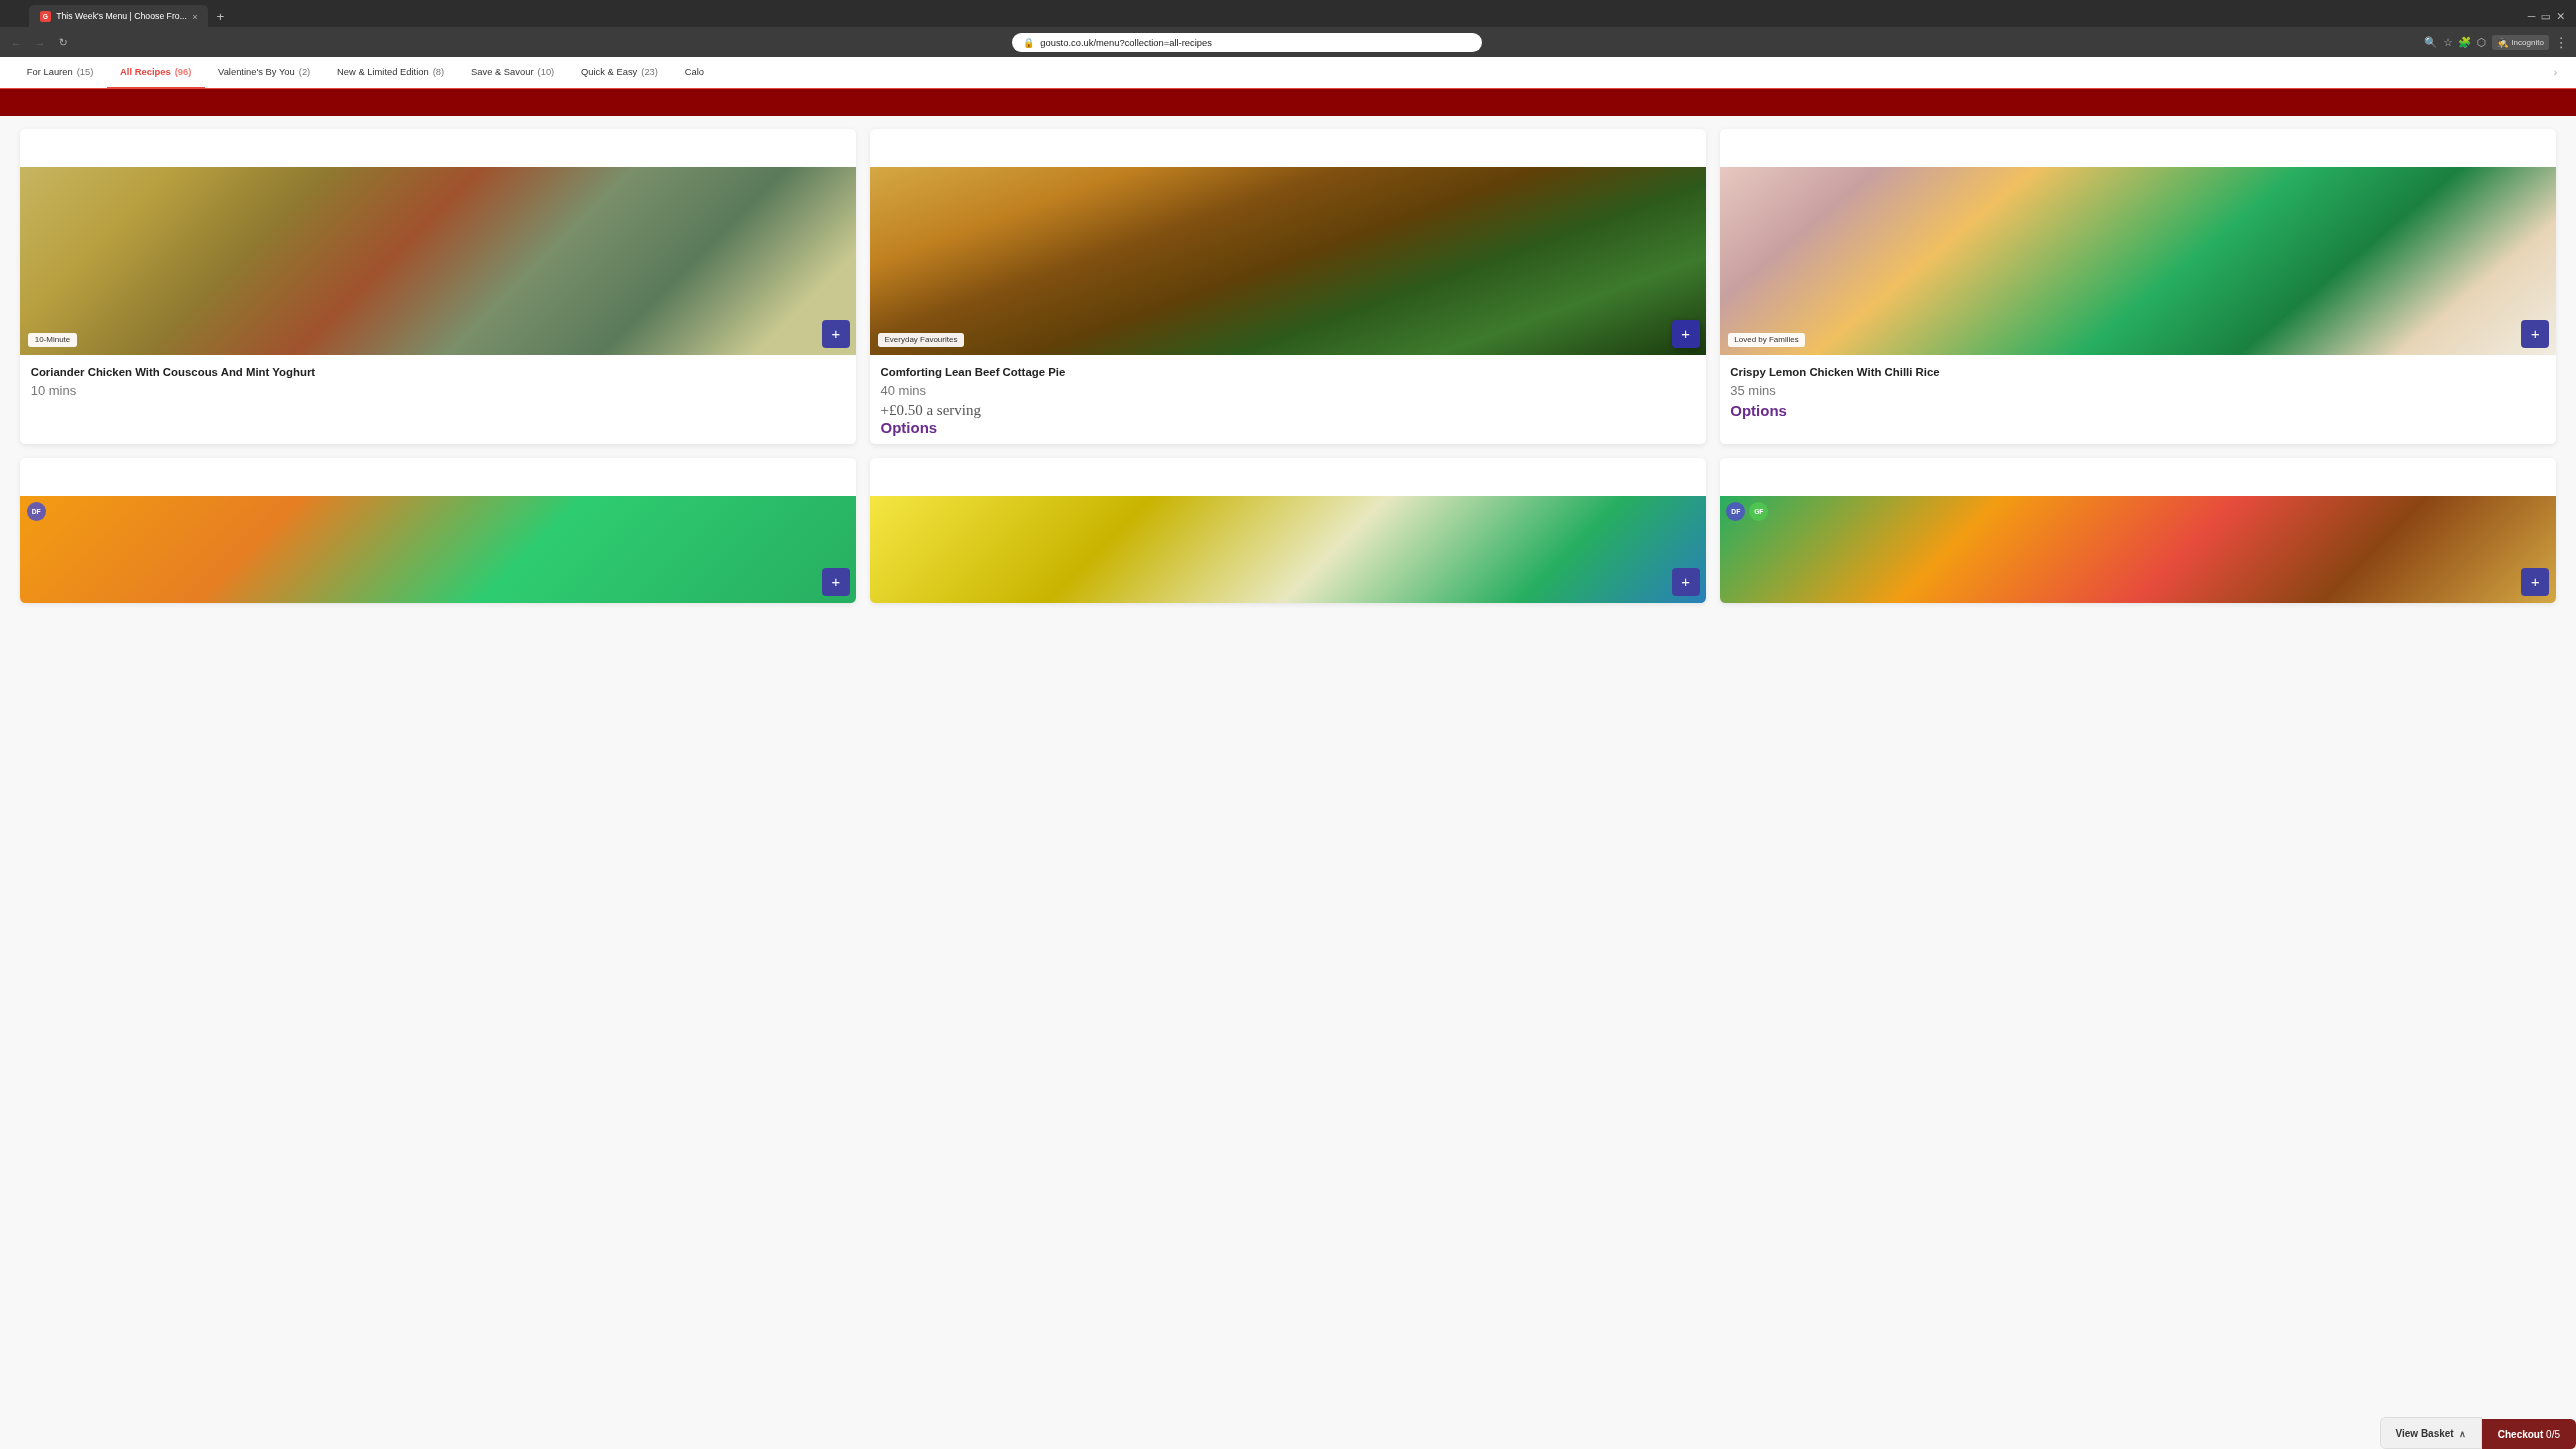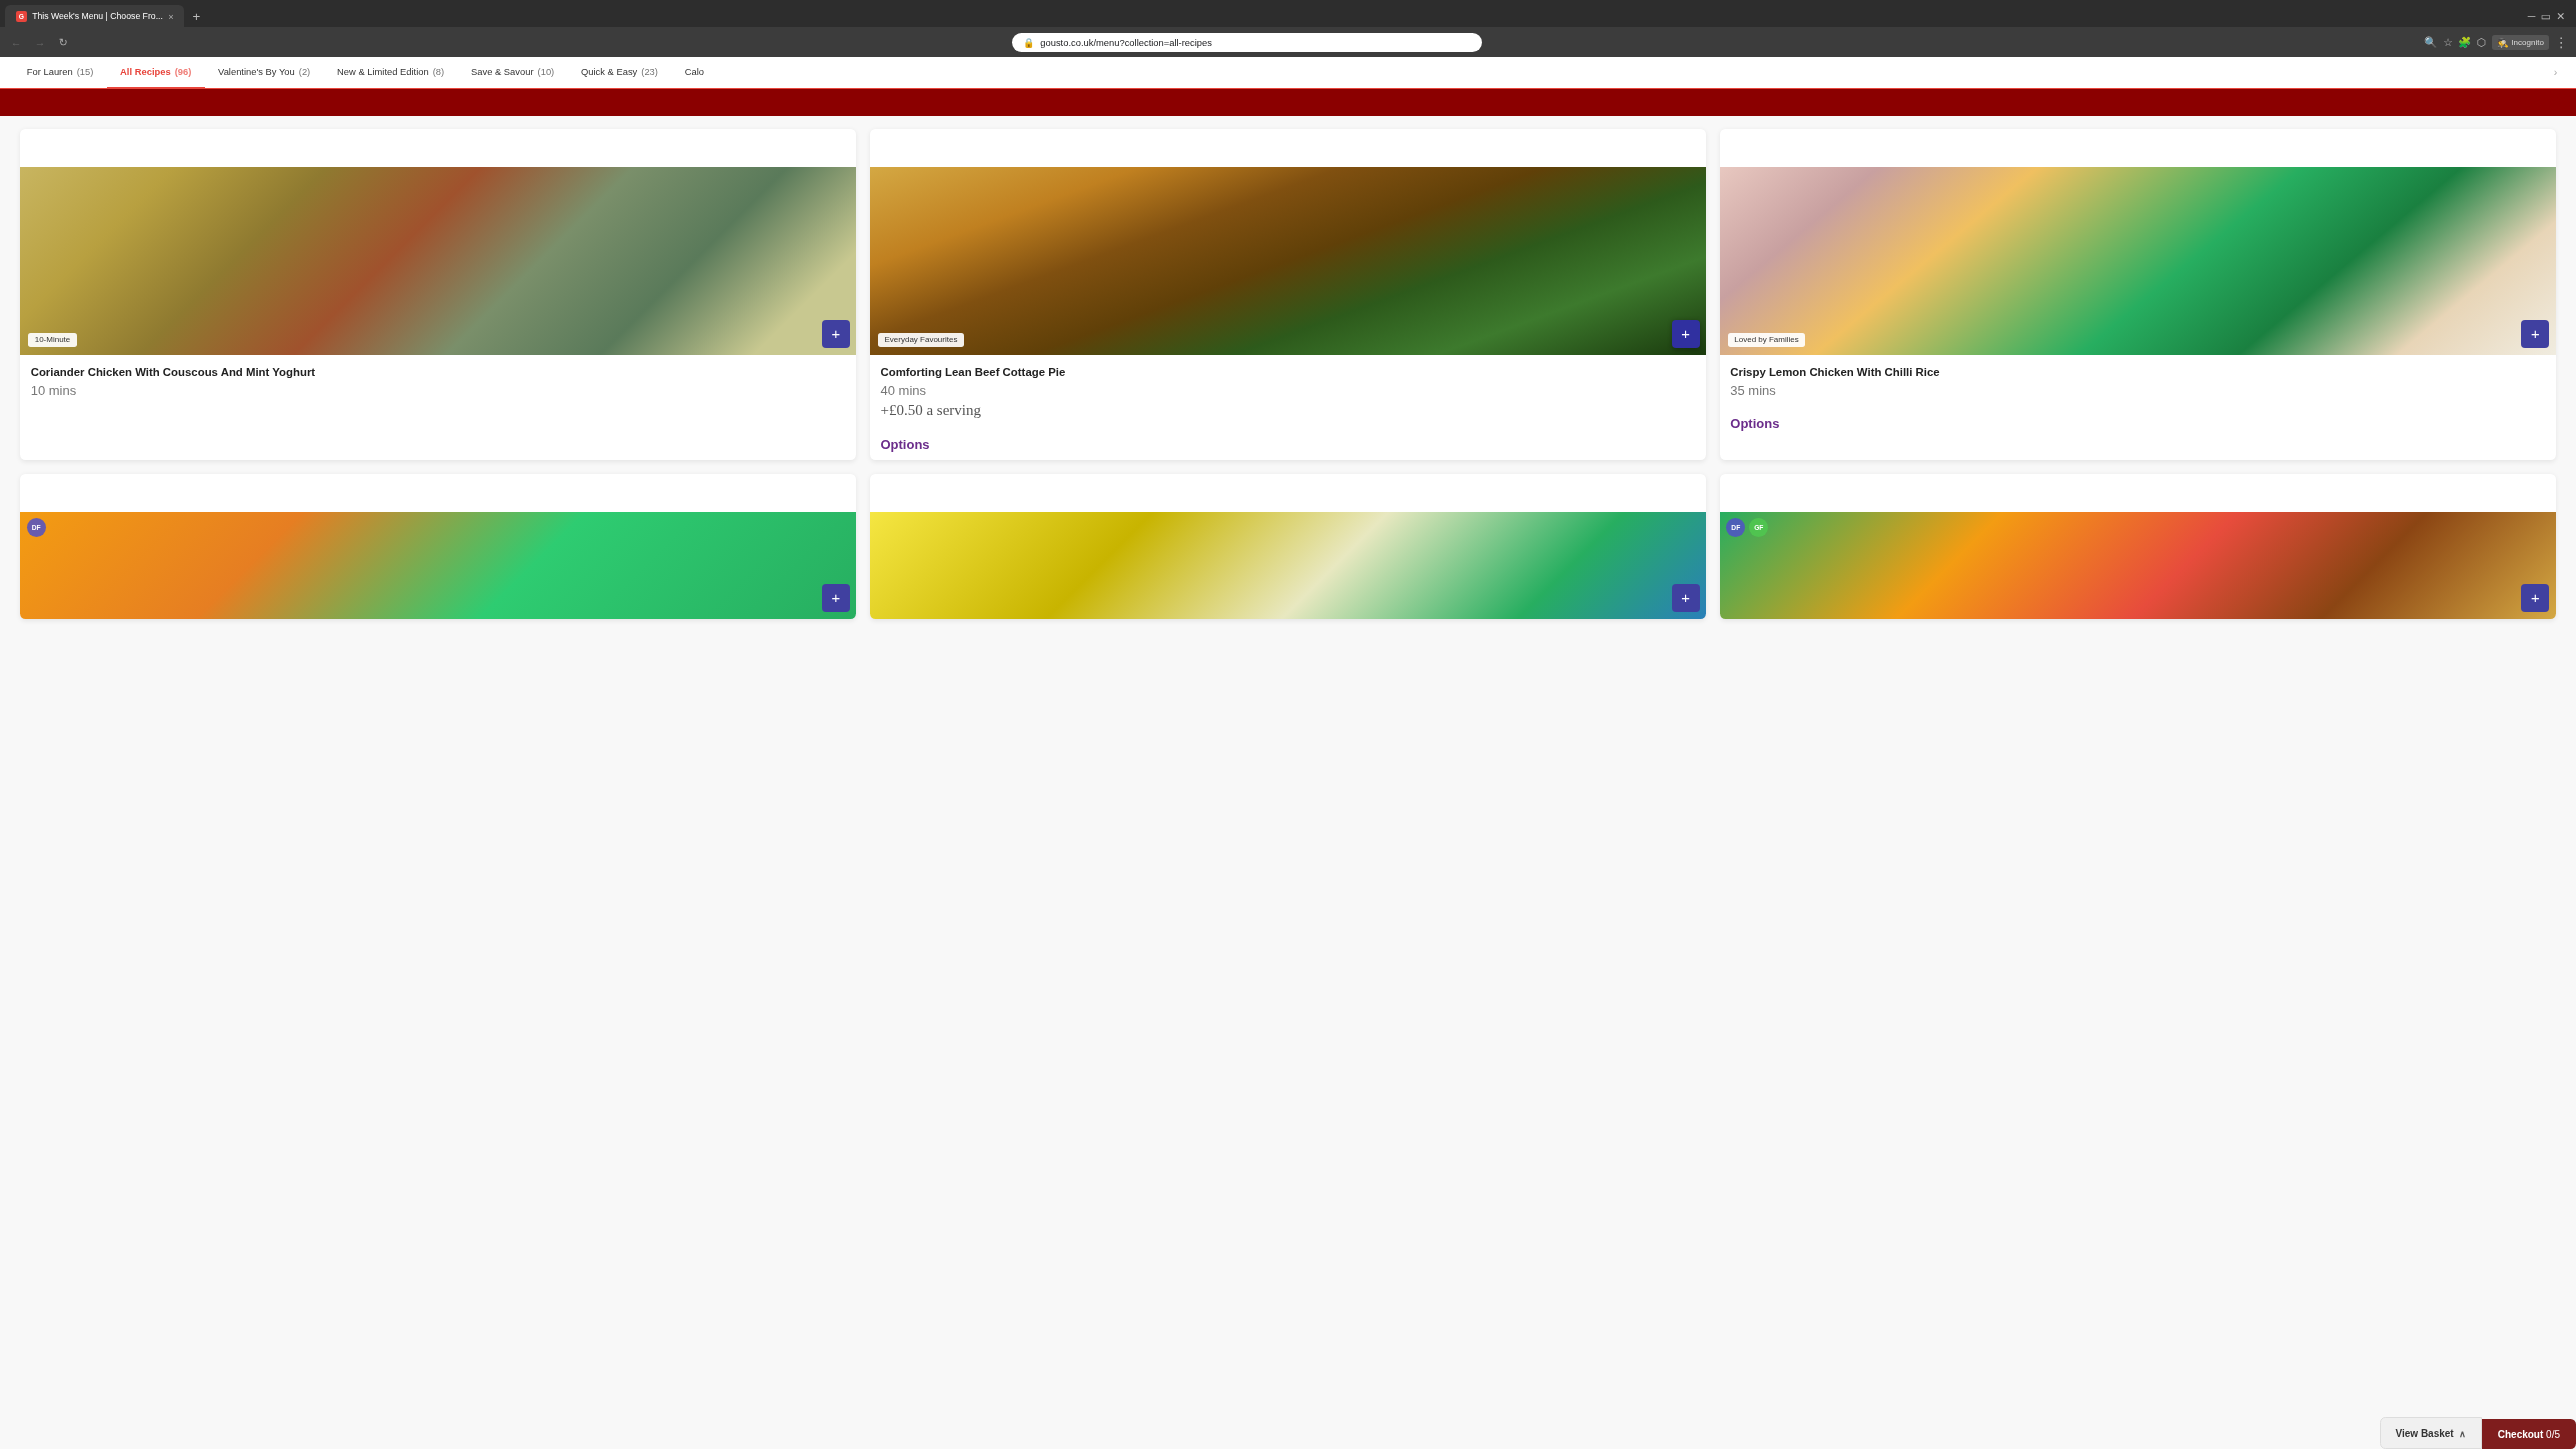--- a/index.html
+++ b/index.html
@@ -1,21 +1,21 @@
 <!DOCTYPE html>
 <html style="font-size:10.7px"><head>
   <meta charset="utf-8">
   <style>
     * { margin: 0; padding: 0; box-sizing: border-box; }
     body { font-family: -apple-system, BlinkMacSystemFont, 'Segoe UI', sans-serif; background: #f8f8f8; overflow-x: hidden; }
 
     
     .browser-chrome { background: #3c3c3c; width: 100%; }
     .tab-bar { display: flex; align-items: center; padding: 5.4px 5.4px 0; background: #2d2d2d; gap: 2.7px; }
-    .tab-item { display: flex; align-items: center; background: #3c3c3c; border-radius: 5.4px 5.4px 0 0; padding: 5.4px 10.7px; gap: 5.4px; color: #fff; font-size: 8.7px; min-width: 134px; }
+    .tab-item { display: flex; align-items: center; background: #3c3c3c; border-radius: 5.4px 5.4px 0 0; padding: 5.4px 10.7px; gap: 5.4px; color: #fff; font-size: 8.7px; min-width: 134px; margin-left: 24px; }
     .tab-favicon { width: 10.7px; height: 10.7px; background: #e8453c; border-radius: 2px; display: flex; align-items: center; justify-content: center; color: white; font-size: 6.7px; font-weight: bold; flex-shrink: 0; }
     .tab-title { flex: 1; white-space: nowrap; overflow: hidden; text-overflow: ellipsis; font-size: 8.7px; }
     .tab-close { color: #aaa; cursor: pointer; font-size: 9.4px; }
     .tab-new { color: #aaa; background: none; border: none; cursor: pointer; font-size: 13.4px; padding: 2.7px 5.4px; color: #bbb; }
     .tab-spacer { flex: 1; }
     .window-controls { display: flex; align-items: center; gap: 5.4px; padding-right: 5.4px; }
     .win-btn { color: #bbb; cursor: pointer; font-size: 10.7px; background: none; border: none; }
 
     .address-bar { display: flex; align-items: center; background: #3c3c3c; padding: 5.4px 8px; gap: 8px; }
     .nav-btn { color: #aaa; background: none; border: none; cursor: pointer; font-size: 10.7px; padding: 2.7px; }
@@ -59,21 +59,21 @@
 
     .badge-row { display: flex; gap: 4px; position: absolute; top: 6.7px; left: 6.7px; }
     .badge { background: rgba(255,255,255,0.85); border-radius: 50%; width: 19px; height: 19px; display: flex; align-items: center; justify-content: center; font-size: 6.7px; font-weight: 700; color: #555; }
     .badge.df { background: rgba(80,80,200,0.85); color: white; }
     .badge.gf { background: rgba(80,200,80,0.85); color: white; }
 
     .recipe-info { padding: 9.4px 10.7px 8px; }
     .recipe-title { font-size: 11.4px; font-weight: 600; color: #222; margin-bottom: 4px; line-height: 1.3; }
     .recipe-time { font-size: 13px; color: #777; margin-bottom: 4px; }
     .recipe-price { font-size: 15px; color: #555; margin-top: 2.7px; font-family: Liberation Serif, serif; }
-    .recipe-options { color: #6b2d8b; font-size: 13px; font-weight: 600; cursor: pointer; margin-top: 18px; }
+    .recipe-options { color: #6b2d8b; font-size: 15px; font-weight: 600; cursor: pointer; margin-top: 0; }
 
     
     .bottom-bar { position: fixed; bottom: 0; right: 0; display: flex; align-items: flex-end; gap: 0; }
     .view-basket-btn { background: #f0f0f0; color: #333; border: 0.7px solid #ddd; border-radius: 5.4px 0 0 5.4px; padding: 9.4px 14.8px; font-size: 10px; font-weight: 600; cursor: pointer; display: flex; align-items: center; gap: 5.4px; }
     .chevron-up { font-size: 9.4px; color: #555; }
     .checkout-btn { background: #7f1d1d; color: white; border: none; padding: 9.4px 16px; font-size: 10px; font-weight: 600; cursor: pointer; border-radius: 0 5.4px 5.4px 0; }
     .checkout-count { font-weight: 400; }
   </style>
 </head>
 <body>

